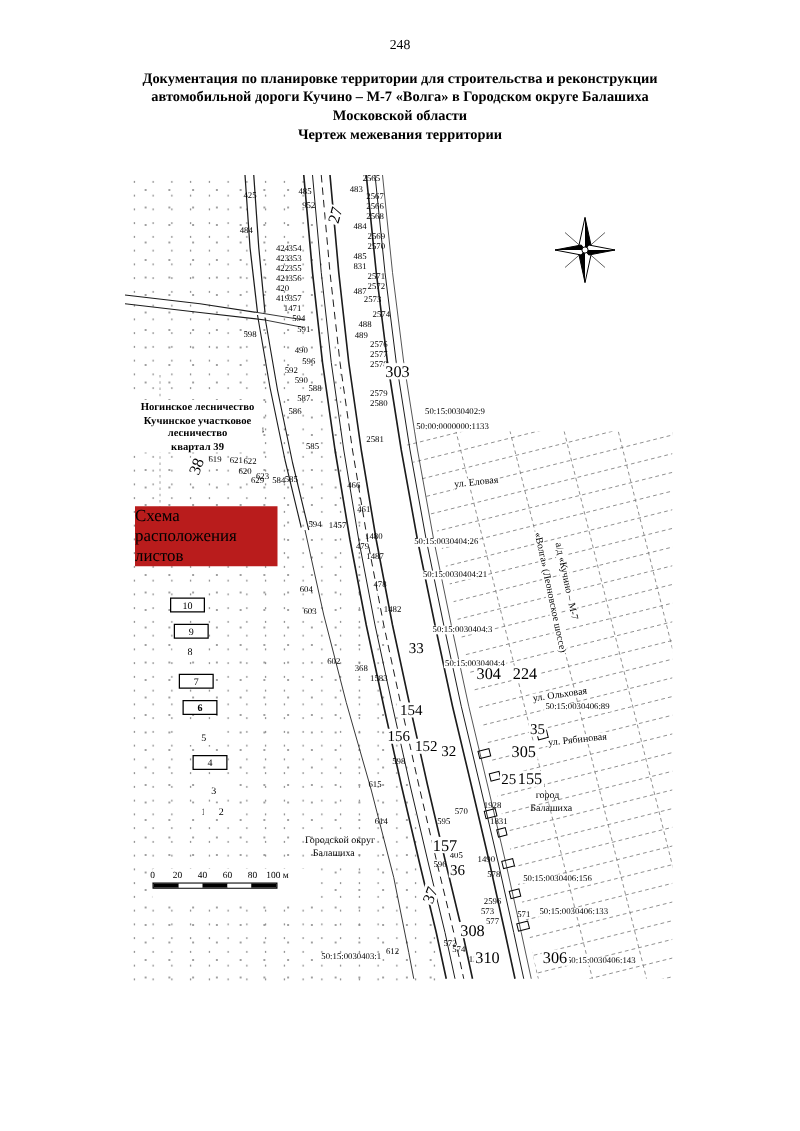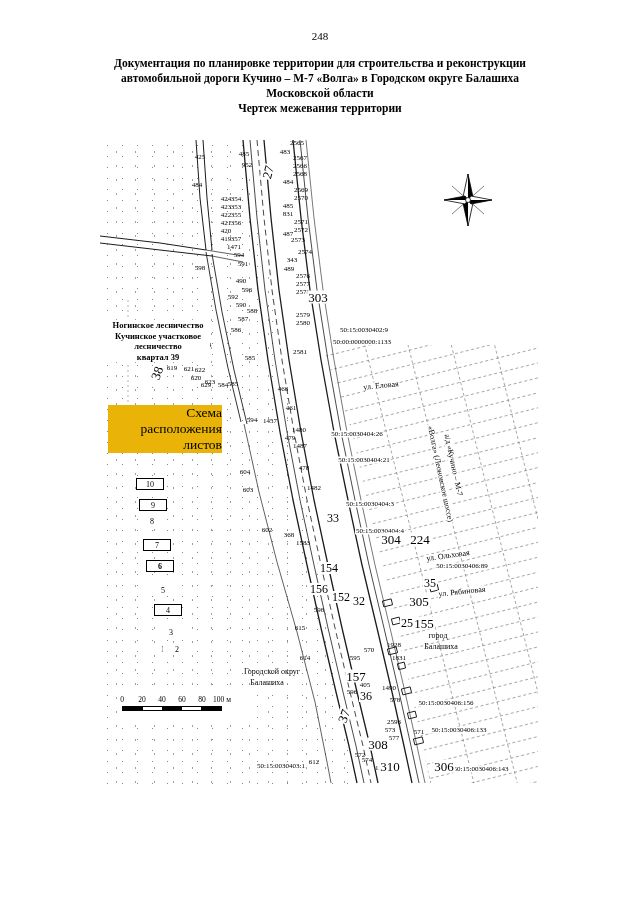--- a/index.html
+++ b/index.html
@@ -13,21 +13,21 @@
     clip-path:polygon(0 0,57% 0,100% 100%,0 100%);opacity:.7}
   .map-svg{position:absolute;left:0;top:0}
   .labels-layer{position:absolute;inset:0}
   .maplabel{position:absolute;white-space:nowrap;line-height:1;transform:translate(-50%,-50%)}
   .pt{font-size:7px}
   .cad{font-size:7px;background:#fff;padding:0 1px}
   .big{font-size:12px;background:#fff;padding:0 1px}
   .street{font-size:8px;background:#fff;padding:0 1px}
   .place{font-size:8px}
   .forest{position:absolute;left:106px;top:320px;width:104px;text-align:center;font-weight:bold;font-size:8.5px;line-height:10.5px;background:#fff}
-  .scheme-title{position:absolute;left:108px;top:405px;width:114px;text-align:right;font-size:13.5px;line-height:16px;background:#eab308}
+  .scheme-title{position:absolute;left:108px;top:405px;width:114px;text-align:left;font-size:13.5px;line-height:16px;background:#b91c1c}
   .sheet-index{position:absolute;inset:0}
   .sheet{position:absolute;width:28px;height:12px;transform:translate(-50%,-50%);font-size:8px;
     display:flex;align-items:center;justify-content:center;background:#fff}
   .sheet.boxed{border:1px solid #000}
   .sheet.bold{font-weight:bold;border-width:1.5px}
   .scalebar{position:absolute;left:122px;top:695px;width:134px;height:24px;background:#fff}
   .scale-ticks{position:absolute;left:0;top:0;width:100%;height:10px}
   .scale-ticks span{position:absolute;top:0;transform:translateX(-50%);font-size:7.5px;white-space:nowrap}
   .scale-strip{position:absolute;left:0;top:11px;width:100px;height:5px;display:flex;border:1px solid #000}
   .seg{flex:1;background:#000}
@@ -177,21 +177,21 @@
       <span class="maplabel pt" style="left: 226px; top: 215px; transform: translate(-50%, -50%) rotate(0deg);">422</span>
       <span class="maplabel pt" style="left: 236px; top: 215px; transform: translate(-50%, -50%) rotate(0deg);">355</span>
       <span class="maplabel pt" style="left: 226px; top: 223px; transform: translate(-50%, -50%) rotate(0deg);">421</span>
       <span class="maplabel pt" style="left: 236px; top: 223px; transform: translate(-50%, -50%) rotate(0deg);">356</span>
       <span class="maplabel pt" style="left: 226px; top: 231px; transform: translate(-50%, -50%) rotate(0deg);">420</span>
       <span class="maplabel pt" style="left: 236px; top: 239px; transform: translate(-50%, -50%) rotate(0deg);">357</span>
       <span class="maplabel pt" style="left: 226px; top: 239px; transform: translate(-50%, -50%) rotate(0deg);">419</span>
       <span class="maplabel pt" style="left: 234px; top: 247px; transform: translate(-50%, -50%) rotate(0deg);">1471</span>
       <span class="maplabel pt" style="left: 239px; top: 255px; transform: translate(-50%, -50%) rotate(0deg);">594</span>
       <span class="maplabel pt" style="left: 305px; top: 252px; transform: translate(-50%, -50%) rotate(0deg);">2574</span>
-      <span class="maplabel pt" style="left: 292px; top: 260px; transform: translate(-50%, -50%) rotate(0deg);">343</span>
+      <span class="maplabel pt" style="left: 292px; top: 260px; transform: translate(-50%, -50%) rotate(0deg);">488</span>
       <span class="maplabel pt" style="left: 200px; top: 268px; transform: translate(-50%, -50%) rotate(0deg);">598</span>
       <span class="maplabel pt" style="left: 243px; top: 264px; transform: translate(-50%, -50%) rotate(0deg);">591</span>
       <span class="maplabel pt" style="left: 241px; top: 281px; transform: translate(-50%, -50%) rotate(0deg);">490</span>
       <span class="maplabel pt" style="left: 289px; top: 269px; transform: translate(-50%, -50%) rotate(0deg);">489</span>
       <span class="maplabel pt" style="left: 303px; top: 276px; transform: translate(-50%, -50%) rotate(0deg);">2576</span>
       <span class="maplabel pt" style="left: 247px; top: 290px; transform: translate(-50%, -50%) rotate(0deg);">596</span>
       <span class="maplabel pt" style="left: 303px; top: 284px; transform: translate(-50%, -50%) rotate(0deg);">2577</span>
       <span class="maplabel pt" style="left: 303px; top: 292px; transform: translate(-50%, -50%) rotate(0deg);">2578</span>
       <span class="maplabel pt" style="left: 233px; top: 297px; transform: translate(-50%, -50%) rotate(0deg);">592</span>
       <span class="maplabel pt" style="left: 241px; top: 305px; transform: translate(-50%, -50%) rotate(0deg);">590</span>

